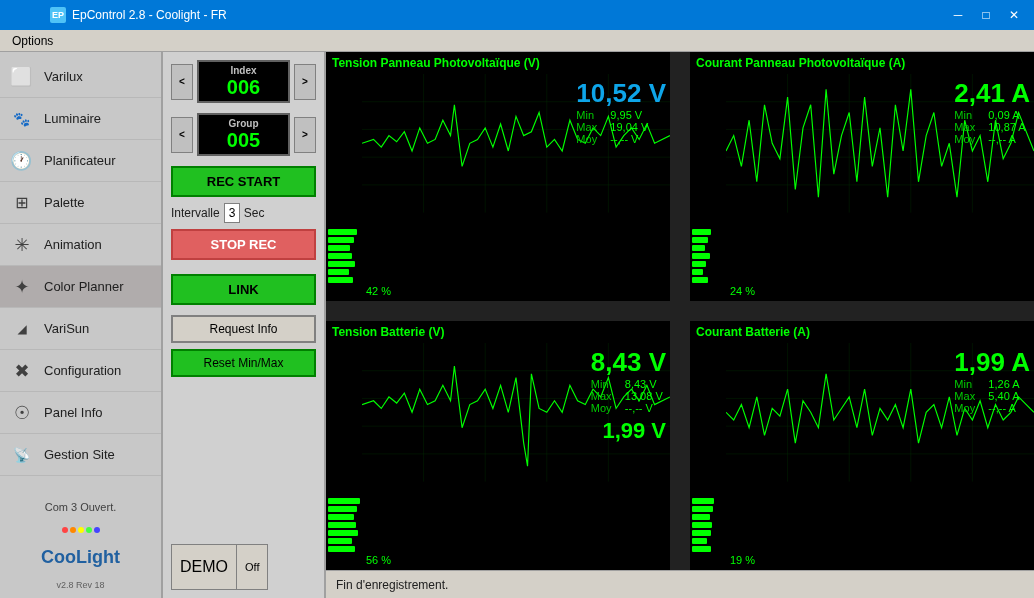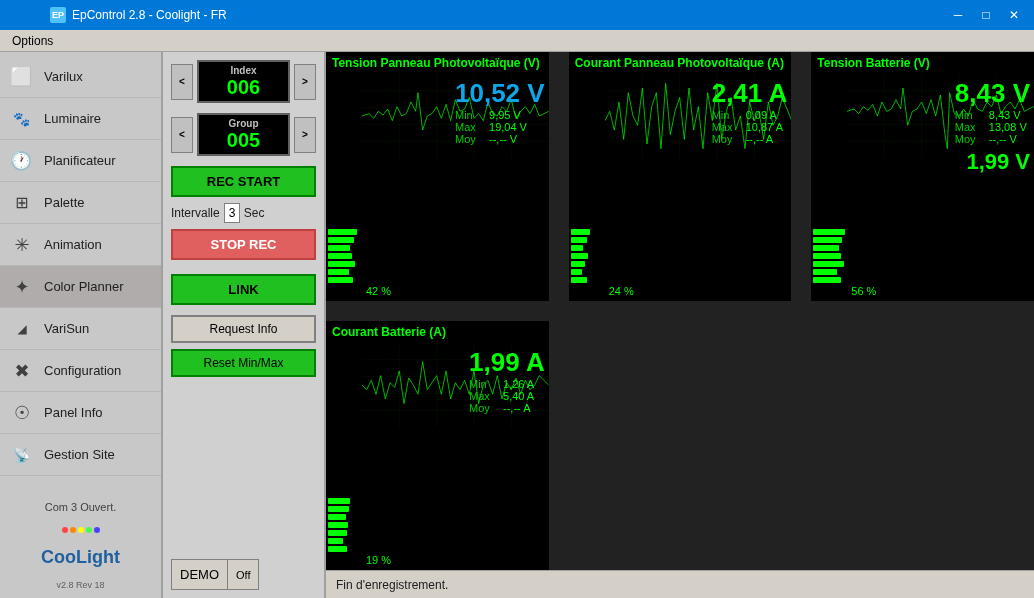--- a/index.html
+++ b/index.html
@@ -228,22 +228,22 @@
 
     .demo-row {
       display: flex;
       margin-top: auto;
       gap: 0;
     }
     .demo-btn {
       background: #d4d0c8;
       border: 1px solid #808080;
       color: #000;
-      font-size: 13px;
-      padding: 7px 8px;
+      font-size: 16px;
+      padding: 13px 8px;
       cursor: pointer;
     }
     .demo-off-btn {
       background: #d4d0c8;
       border: 1px solid #808080;
       border-left: none;
       color: #000;
       font-size: 11px;
       padding: 3px 8px;
       cursor: pointer;
@@ -253,21 +253,21 @@
     .charts-area {
       flex: 1;
       background: #000;
       display: flex;
       flex-direction: column;
     }
 
     .charts-grid {
       flex: 1;
       display: grid;
-      grid-template-columns: 1fr 1fr 1fr;
+      grid-template-columns: 1fr 1fr;
       grid-template-rows: 1fr 1fr;
       gap: 20px;
       background: #222;
     }
 
     .chart-panel {
       background: #000;
       position: relative;
       overflow: hidden;
       display: flex;

